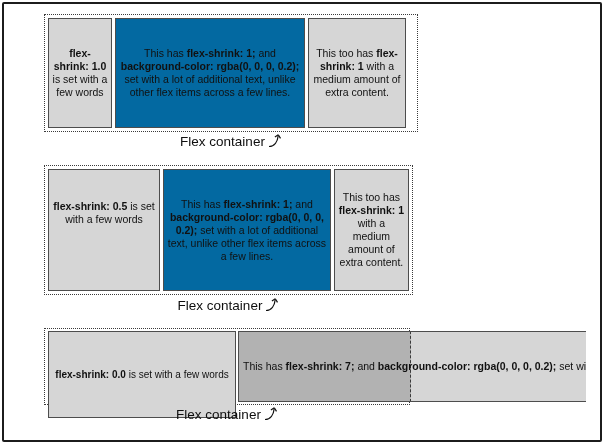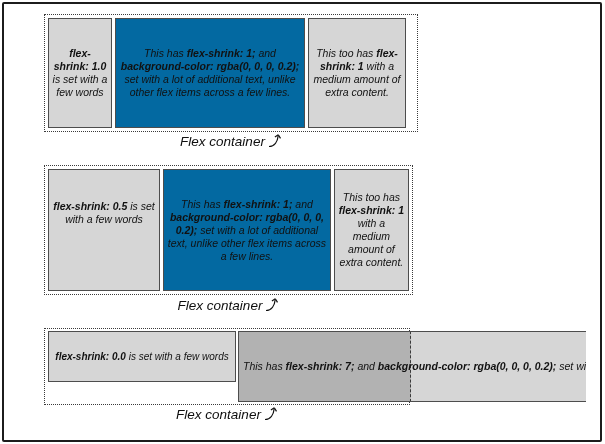--- a/index.html
+++ b/index.html
@@ -1,20 +1,19 @@
 <!DOCTYPE html>
 <html><head>
 <meta charset="utf-8">
 <style>
   html,body{margin:0;padding:0;background:#ffffff;}
   #stage{
     position:relative;width:605px;height:444px;background:#ffffff;
     font-family:"Liberation Sans","DejaVu Sans",sans-serif;color:#111;
     overflow:hidden;
-    font-style:italic;
   }
   .frame{
     position:absolute;left:2px;top:2px;right:3px;bottom:2px;
     border:2px solid #1c1c1c;border-radius:2px;background:#fff;
   }
   .flex-box{
     position:absolute;box-sizing:border-box;
     border:1px dotted #3a3a3a;padding:3px;
     display:flex;align-items:stretch;gap:3px;background:#fff;
   }
@@ -29,21 +28,21 @@
   }
   .item b{font-weight:bold;}
   .dark{background:#0369a1;}
   .i1-1{width:64px;}
   .i1-2{width:190px;}
   .i1-3{width:98px;}
   .i2-1{width:118px;align-items:flex-start;padding-top:30px;}
   .i2-2{width:177px;}
   .i2-3{width:79px;}
   .i3-1{
-    position:absolute;left:4px;top:3px;width:188px;height:51px;
+    position:absolute;left:4px;top:3px;width:188px;height:87px;
     font-size:10px;white-space:nowrap;overflow:hidden;
   }
   .i3-2{
     position:absolute;left:194px;top:3px;width:348px;height:71px;
     border-right:none;justify-content:flex-start;text-align:left;
     white-space:nowrap;overflow:hidden;padding-left:4px;
     background:linear-gradient(to right,#b2b2b2 0,#b2b2b2 172px,#d6d6d6 172px,#d6d6d6 100%);
     z-index:2;
   }
   .i3-2 .txt{position:relative;z-index:3;}

